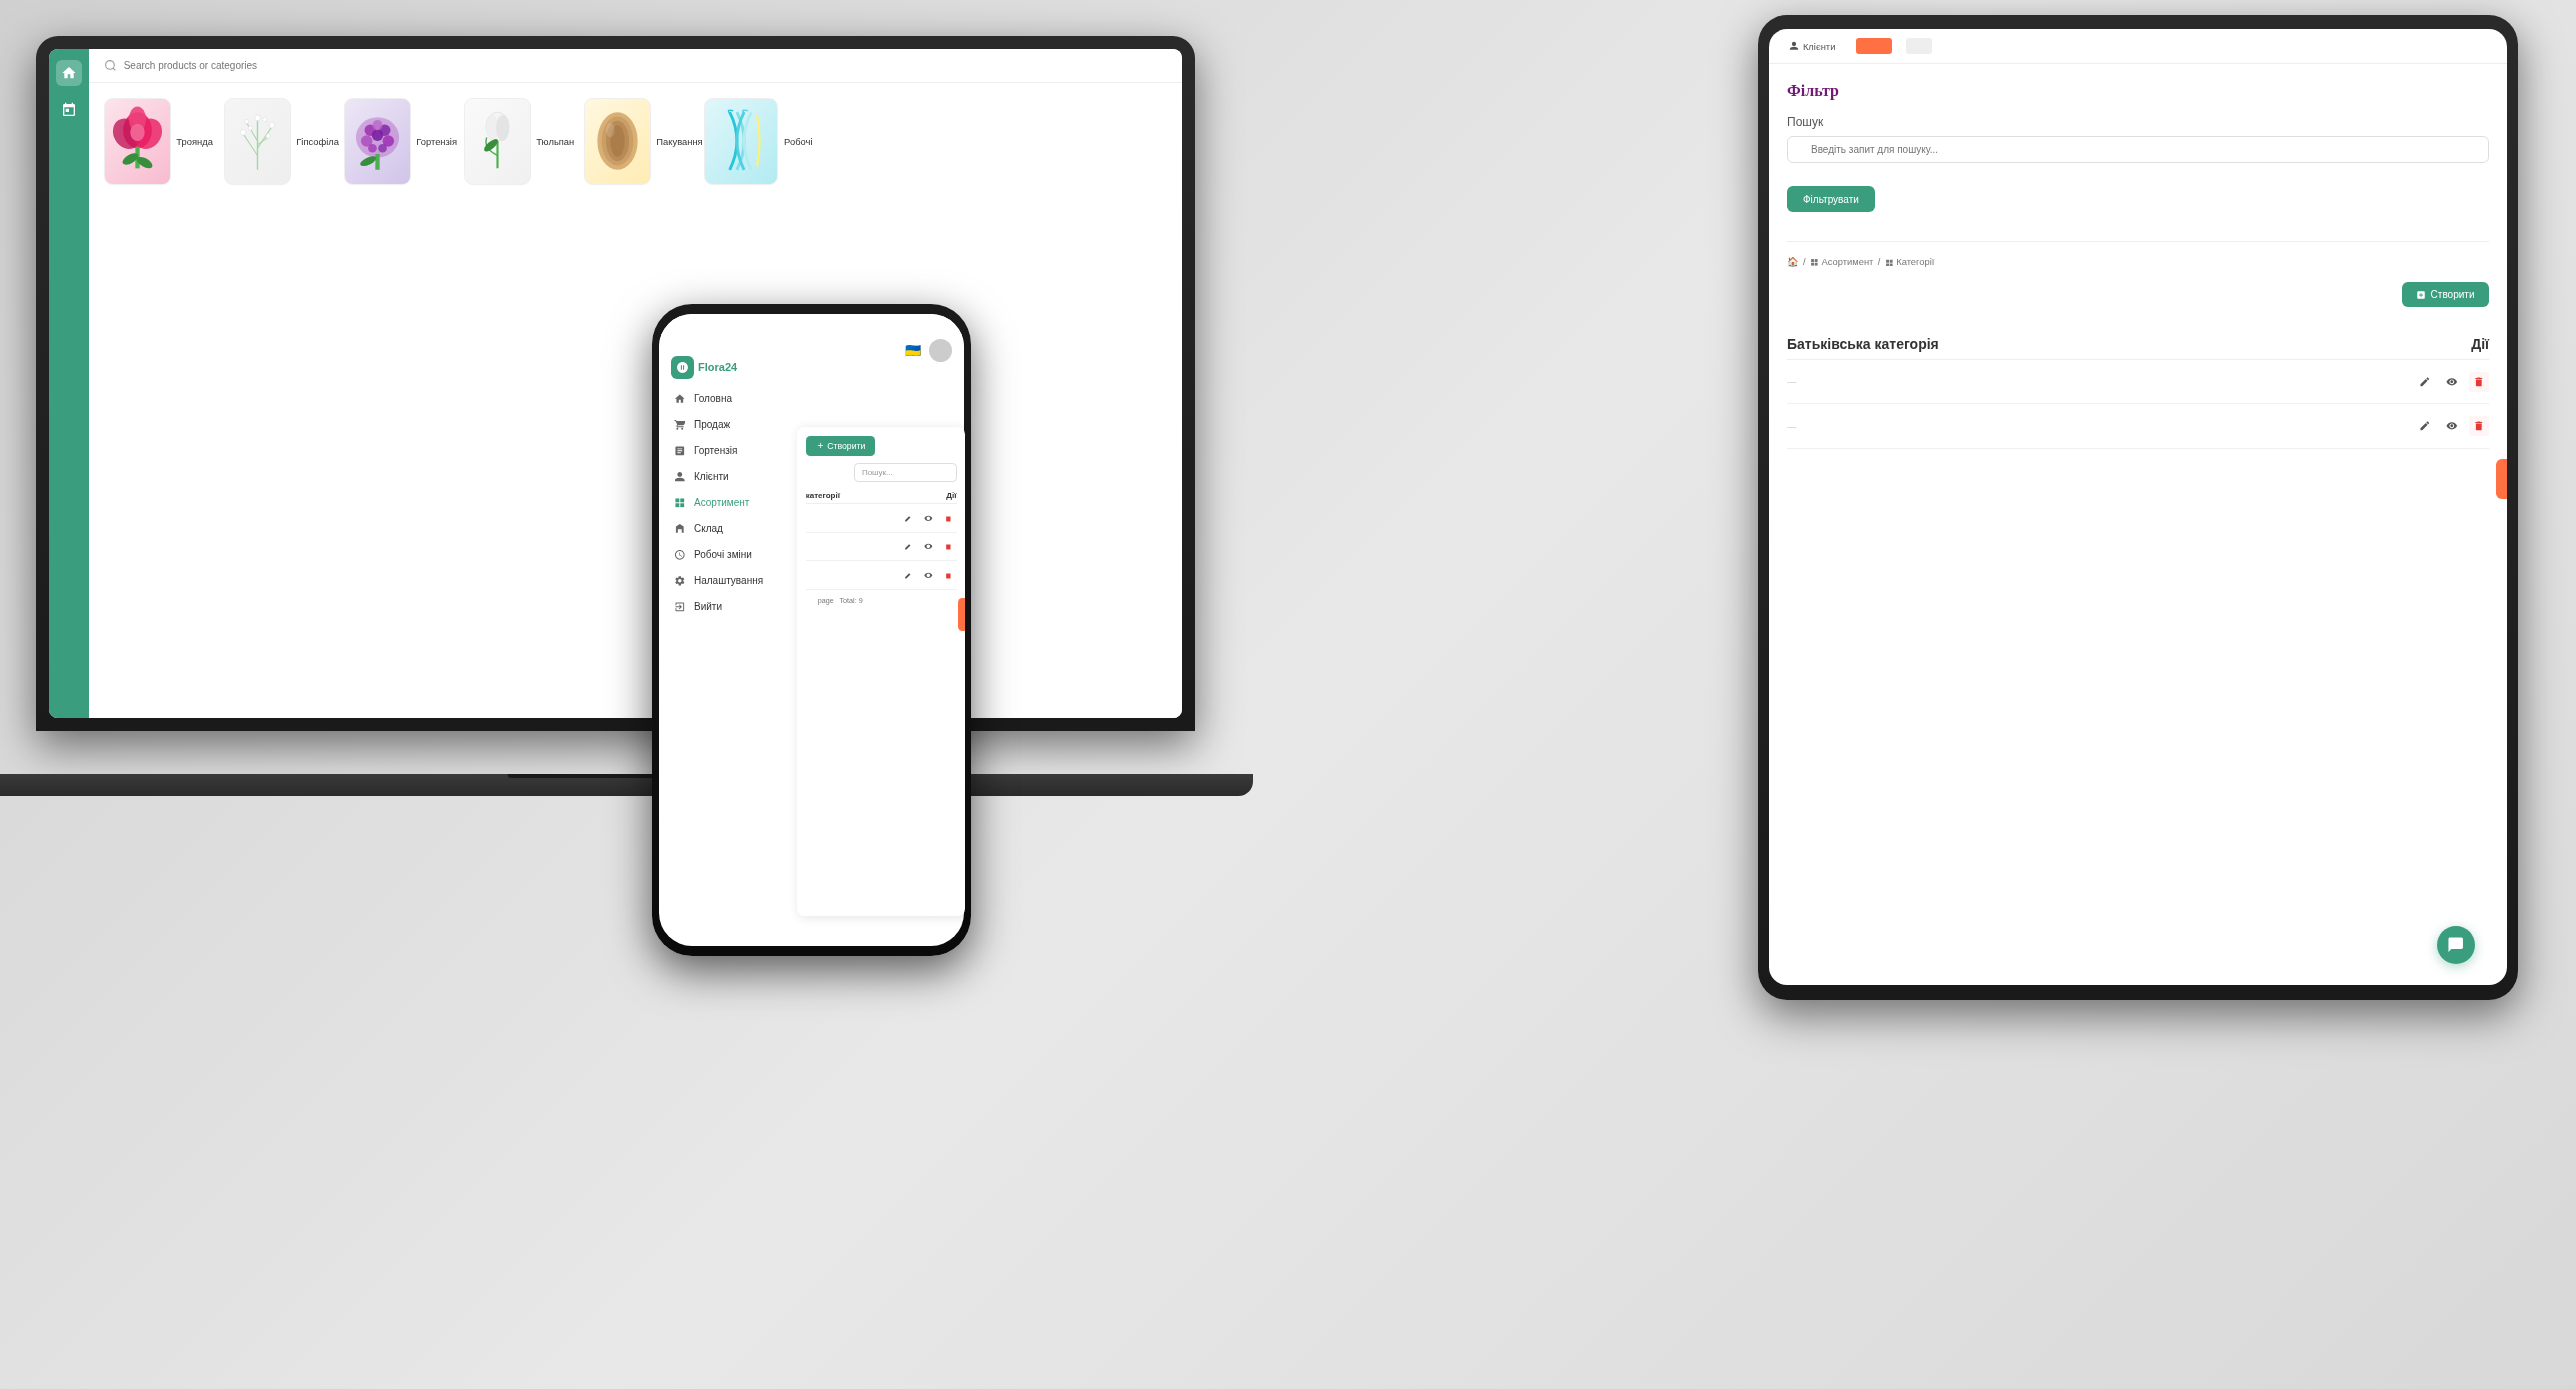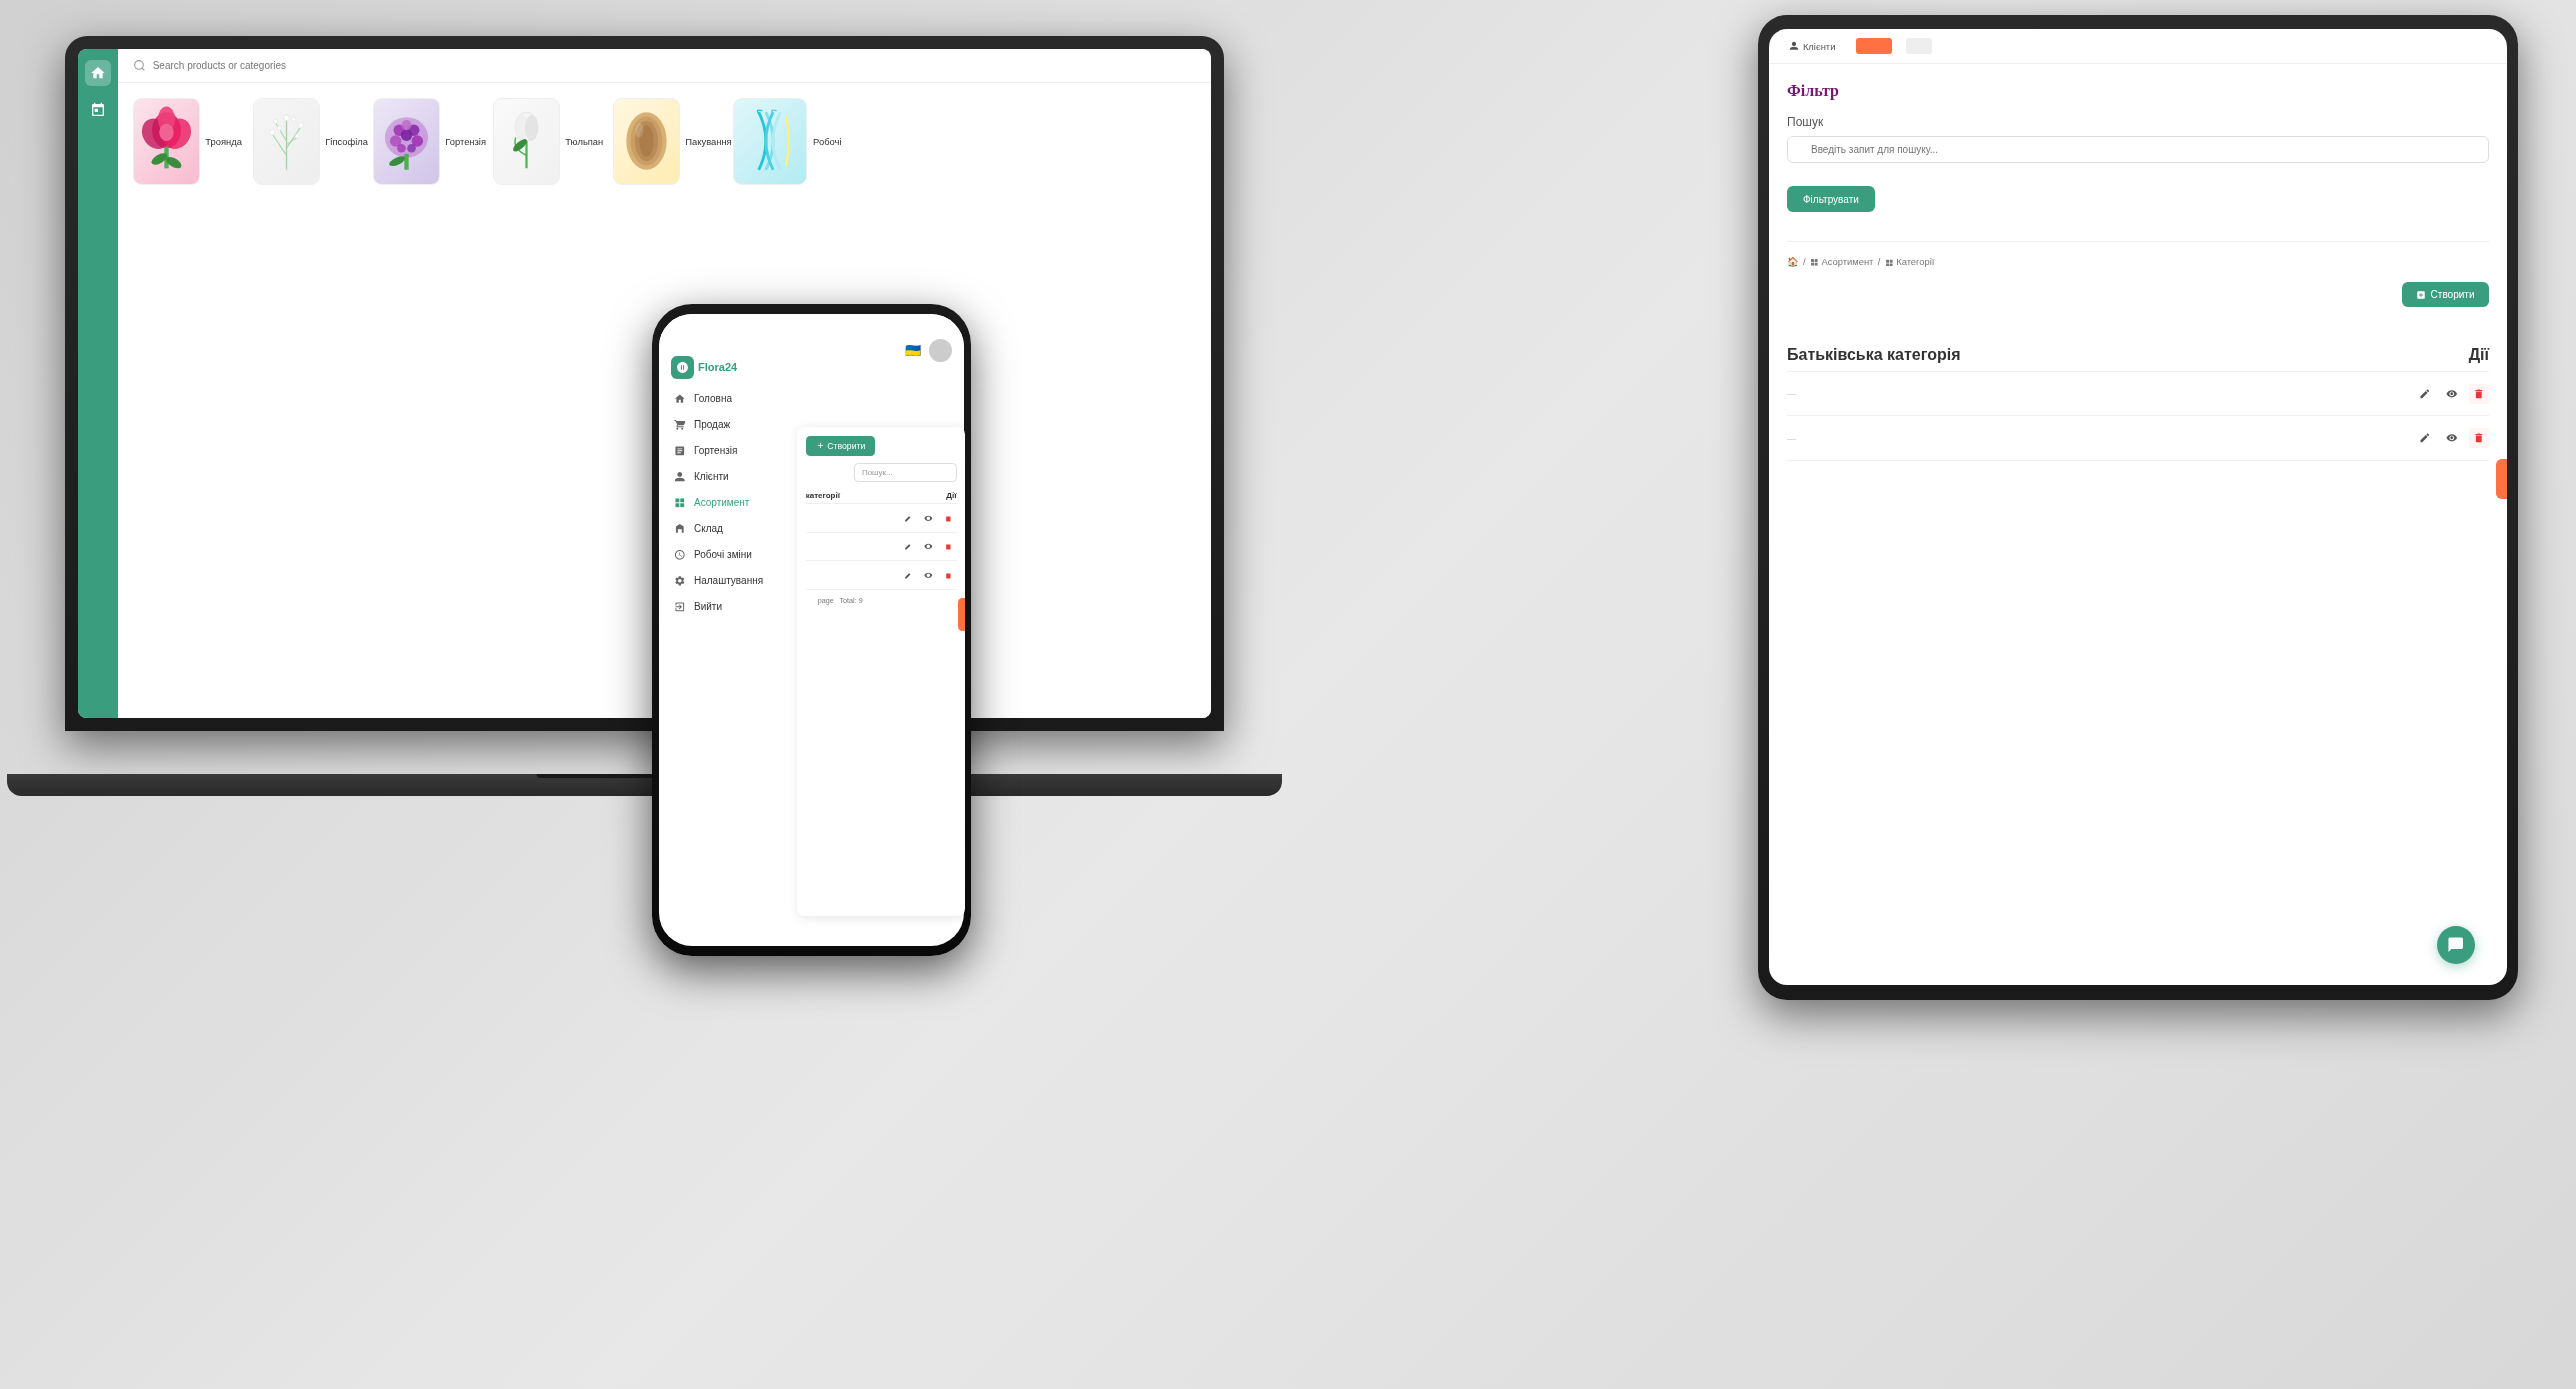--- a/index.html
+++ b/index.html
@@ -13,21 +13,20 @@
       background: linear-gradient(135deg, #d0d0d0 0%, #e8e8e8 50%, #d8d8d8 100%);
     }
 
     
     .laptop-container {
       position: absolute;
       left: 36px;
       top: 36px;
       width: 1159px;
       height: 760px;
-      margin-left: 29px;
     }
     .laptop-body {
       position: absolute;
       top: 0; left: 0;
       width: 1159px;
       height: 695px;
       background: linear-gradient(180deg, #2a2a2a 0%, #1a1a1a 100%);
       border-radius: 22px 22px 0 0;
       padding: 13px;
       box-shadow: 0 14.5px 43px rgba(0,0,0,0.5);
@@ -257,24 +256,24 @@
       margin-bottom: 14.5px;
       display: flex;
       align-items: center;
       gap: 4.3px;
     }
     .tablet-table-header {
       display: flex;
       justify-content: space-between;
       padding: 7.2px 0;
       border-bottom: 1.4px solid #eee;
-      font-size: 16px;
+      font-size: 14px;
       font-weight: 600;
       color: #333;
-      margin-top: 17px;
+      margin-top: 7px;
     }
     .tablet-table-row {
       display: flex;
       justify-content: space-between;
       align-items: center;
       padding: 11.6px 0;
       border-bottom: 0.7px solid #f0f0f0;
     }
     .tablet-row-actions {
       display: flex;

